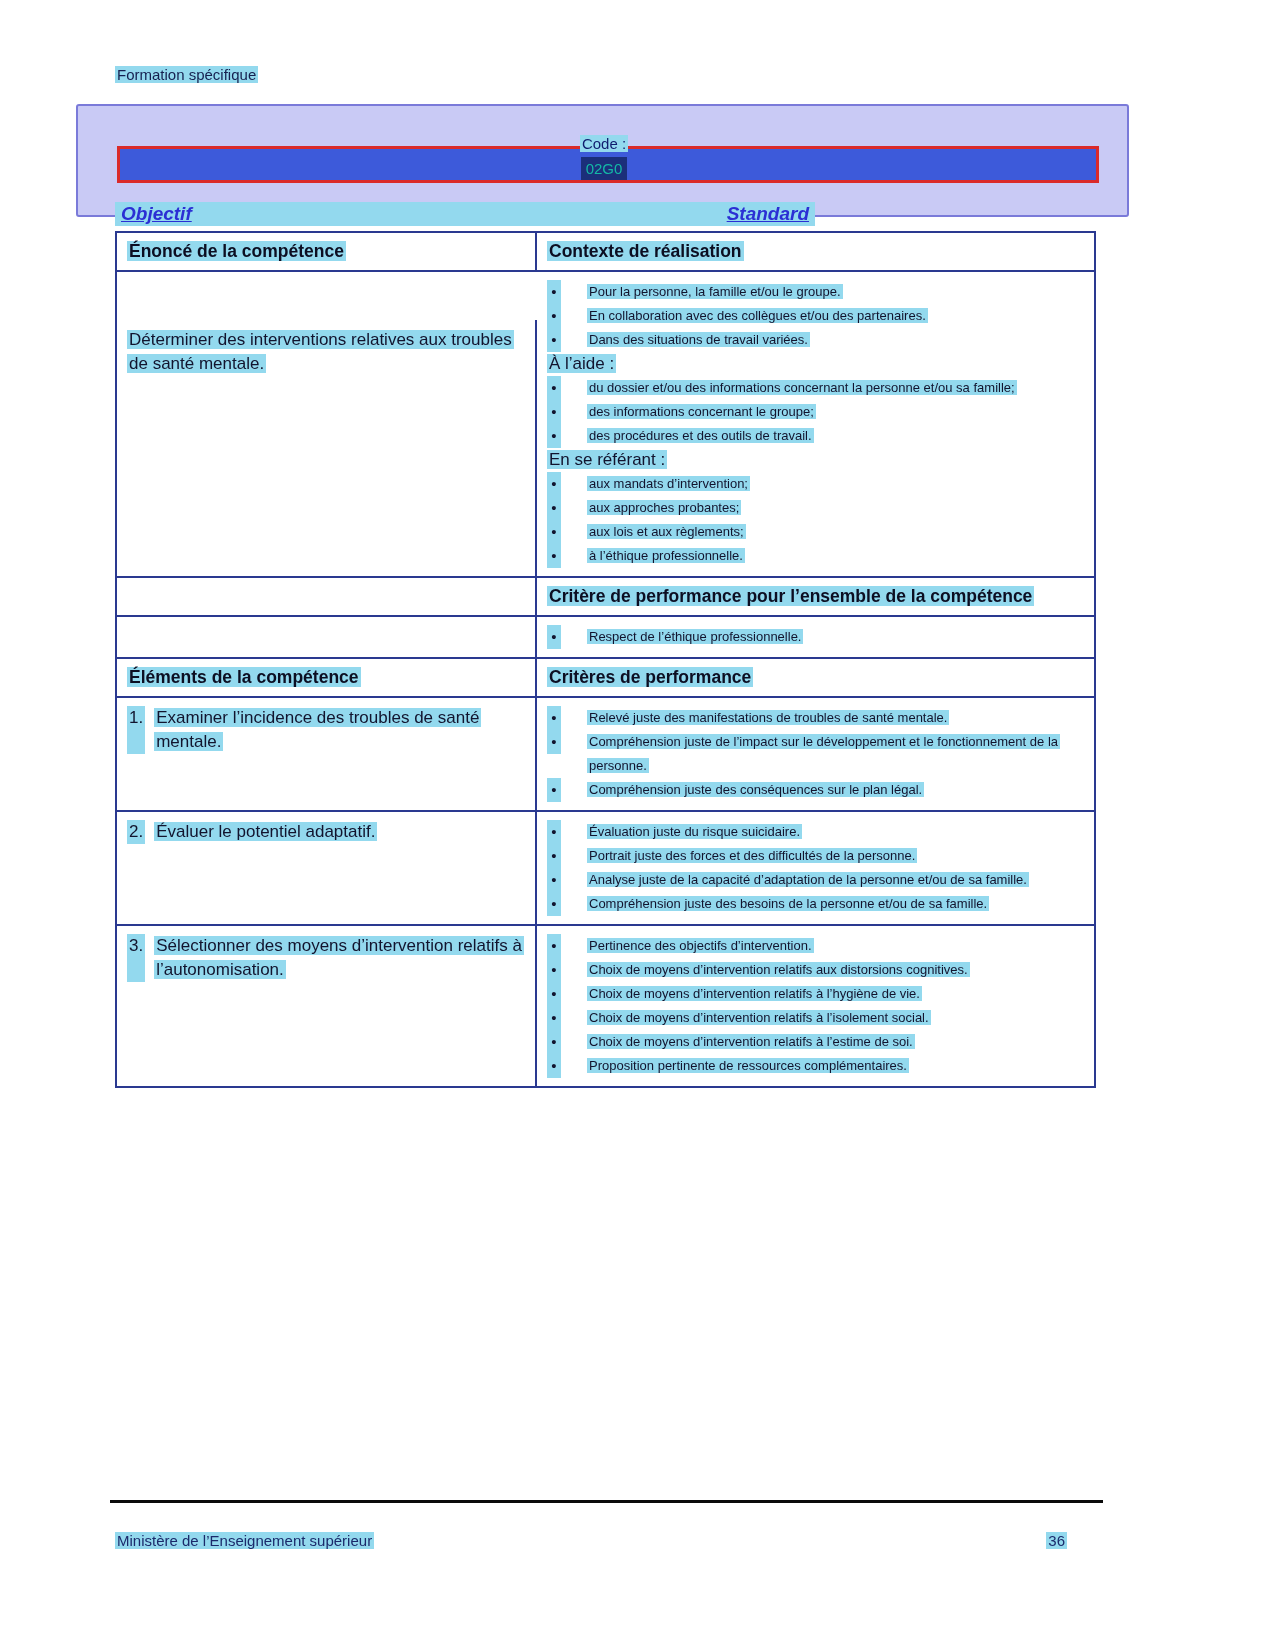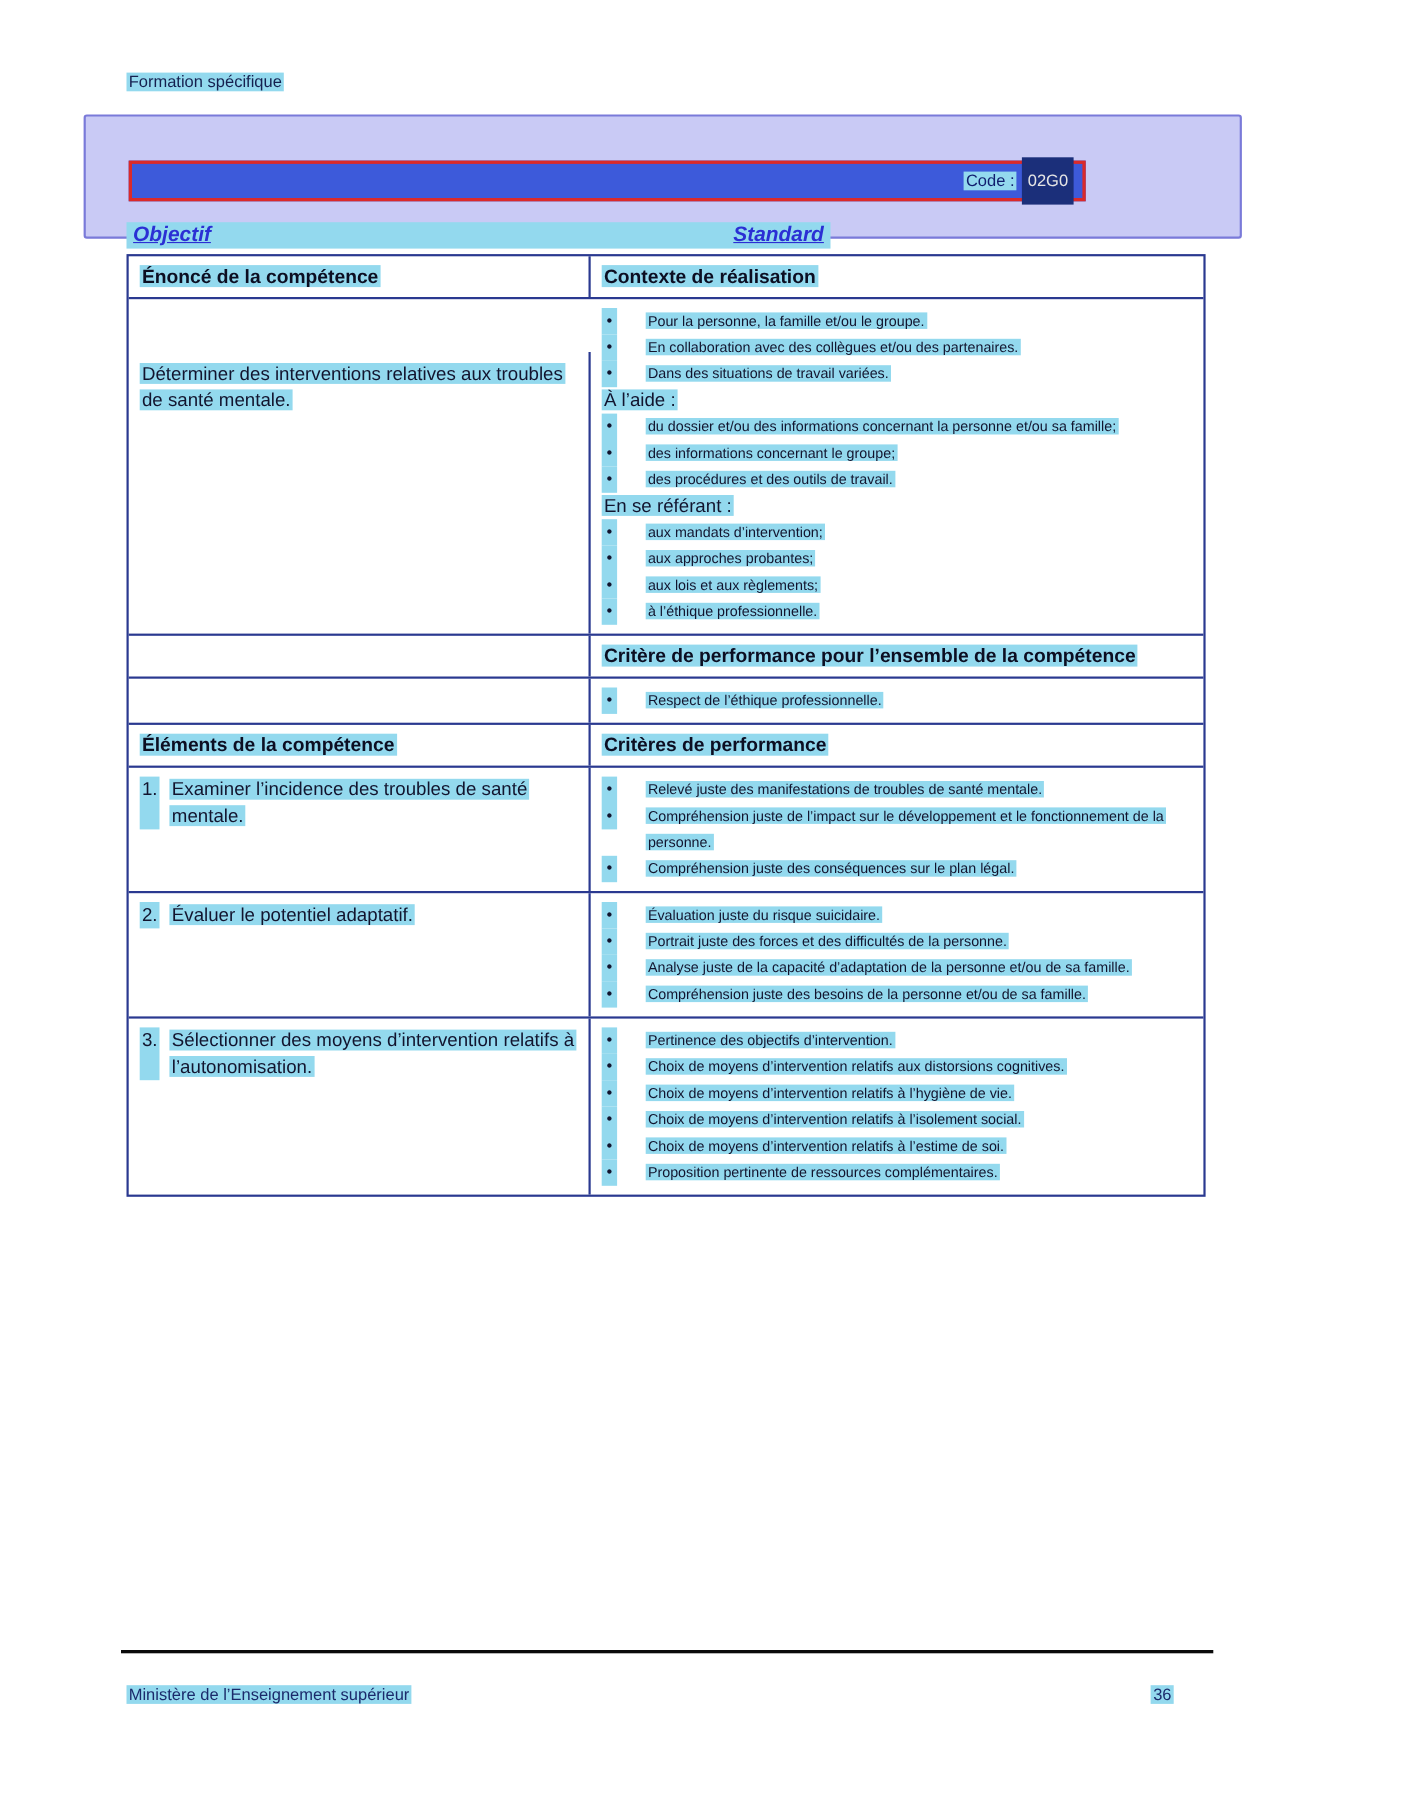--- a/index.html
+++ b/index.html
@@ -20,31 +20,31 @@
 
   
   .formation { position:absolute; left:115px; top:66px; font-size:15px; color:#15204f; }
 
   
   .banner {
     position:absolute; left:76px; top:104px; width:1053px; height:113px;
     background:#c9caf5; border:2px solid #7a7ad9; border-radius:3px;
   }
   .title-bar {
-    position:absolute; left:39px; top:40px; width:870px; height:37px;
+    position:absolute; left:39px; top:40px; width:982px; height:37px;
     background:#3d5ada; border:3px solid #da2a2a;
     display:flex; align-items:center; justify-content:flex-end;
-    padding-right:8px; gap:5px; font-size:15px;
+    padding-right:8px; gap:5px; font-size:15px;flex-direction:column;
   }
   .code-label { color:#101d6e; }
-  .code-value { background:#1b2f7a; color:#e5e5e5; padding:13px 5px; }
+  .code-value { background:#1b2f7a; color:#14b8a6; padding:3px 5px; }
 
   
   .obj-std {
-    position:absolute; left:115px; top:202px; width:640px; height:24px;
+    position:absolute; left:115px; top:202px; width:700px; height:24px;
     background:#93d9ee; display:flex; align-items:center;
     justify-content:space-between; padding:0 6px;
   }
   .obj-std span {
     font-size:19px; font-weight:bold; font-style:italic;
     text-decoration:underline; color:#2b2fd4;
   }
 
   
   .ctable {

